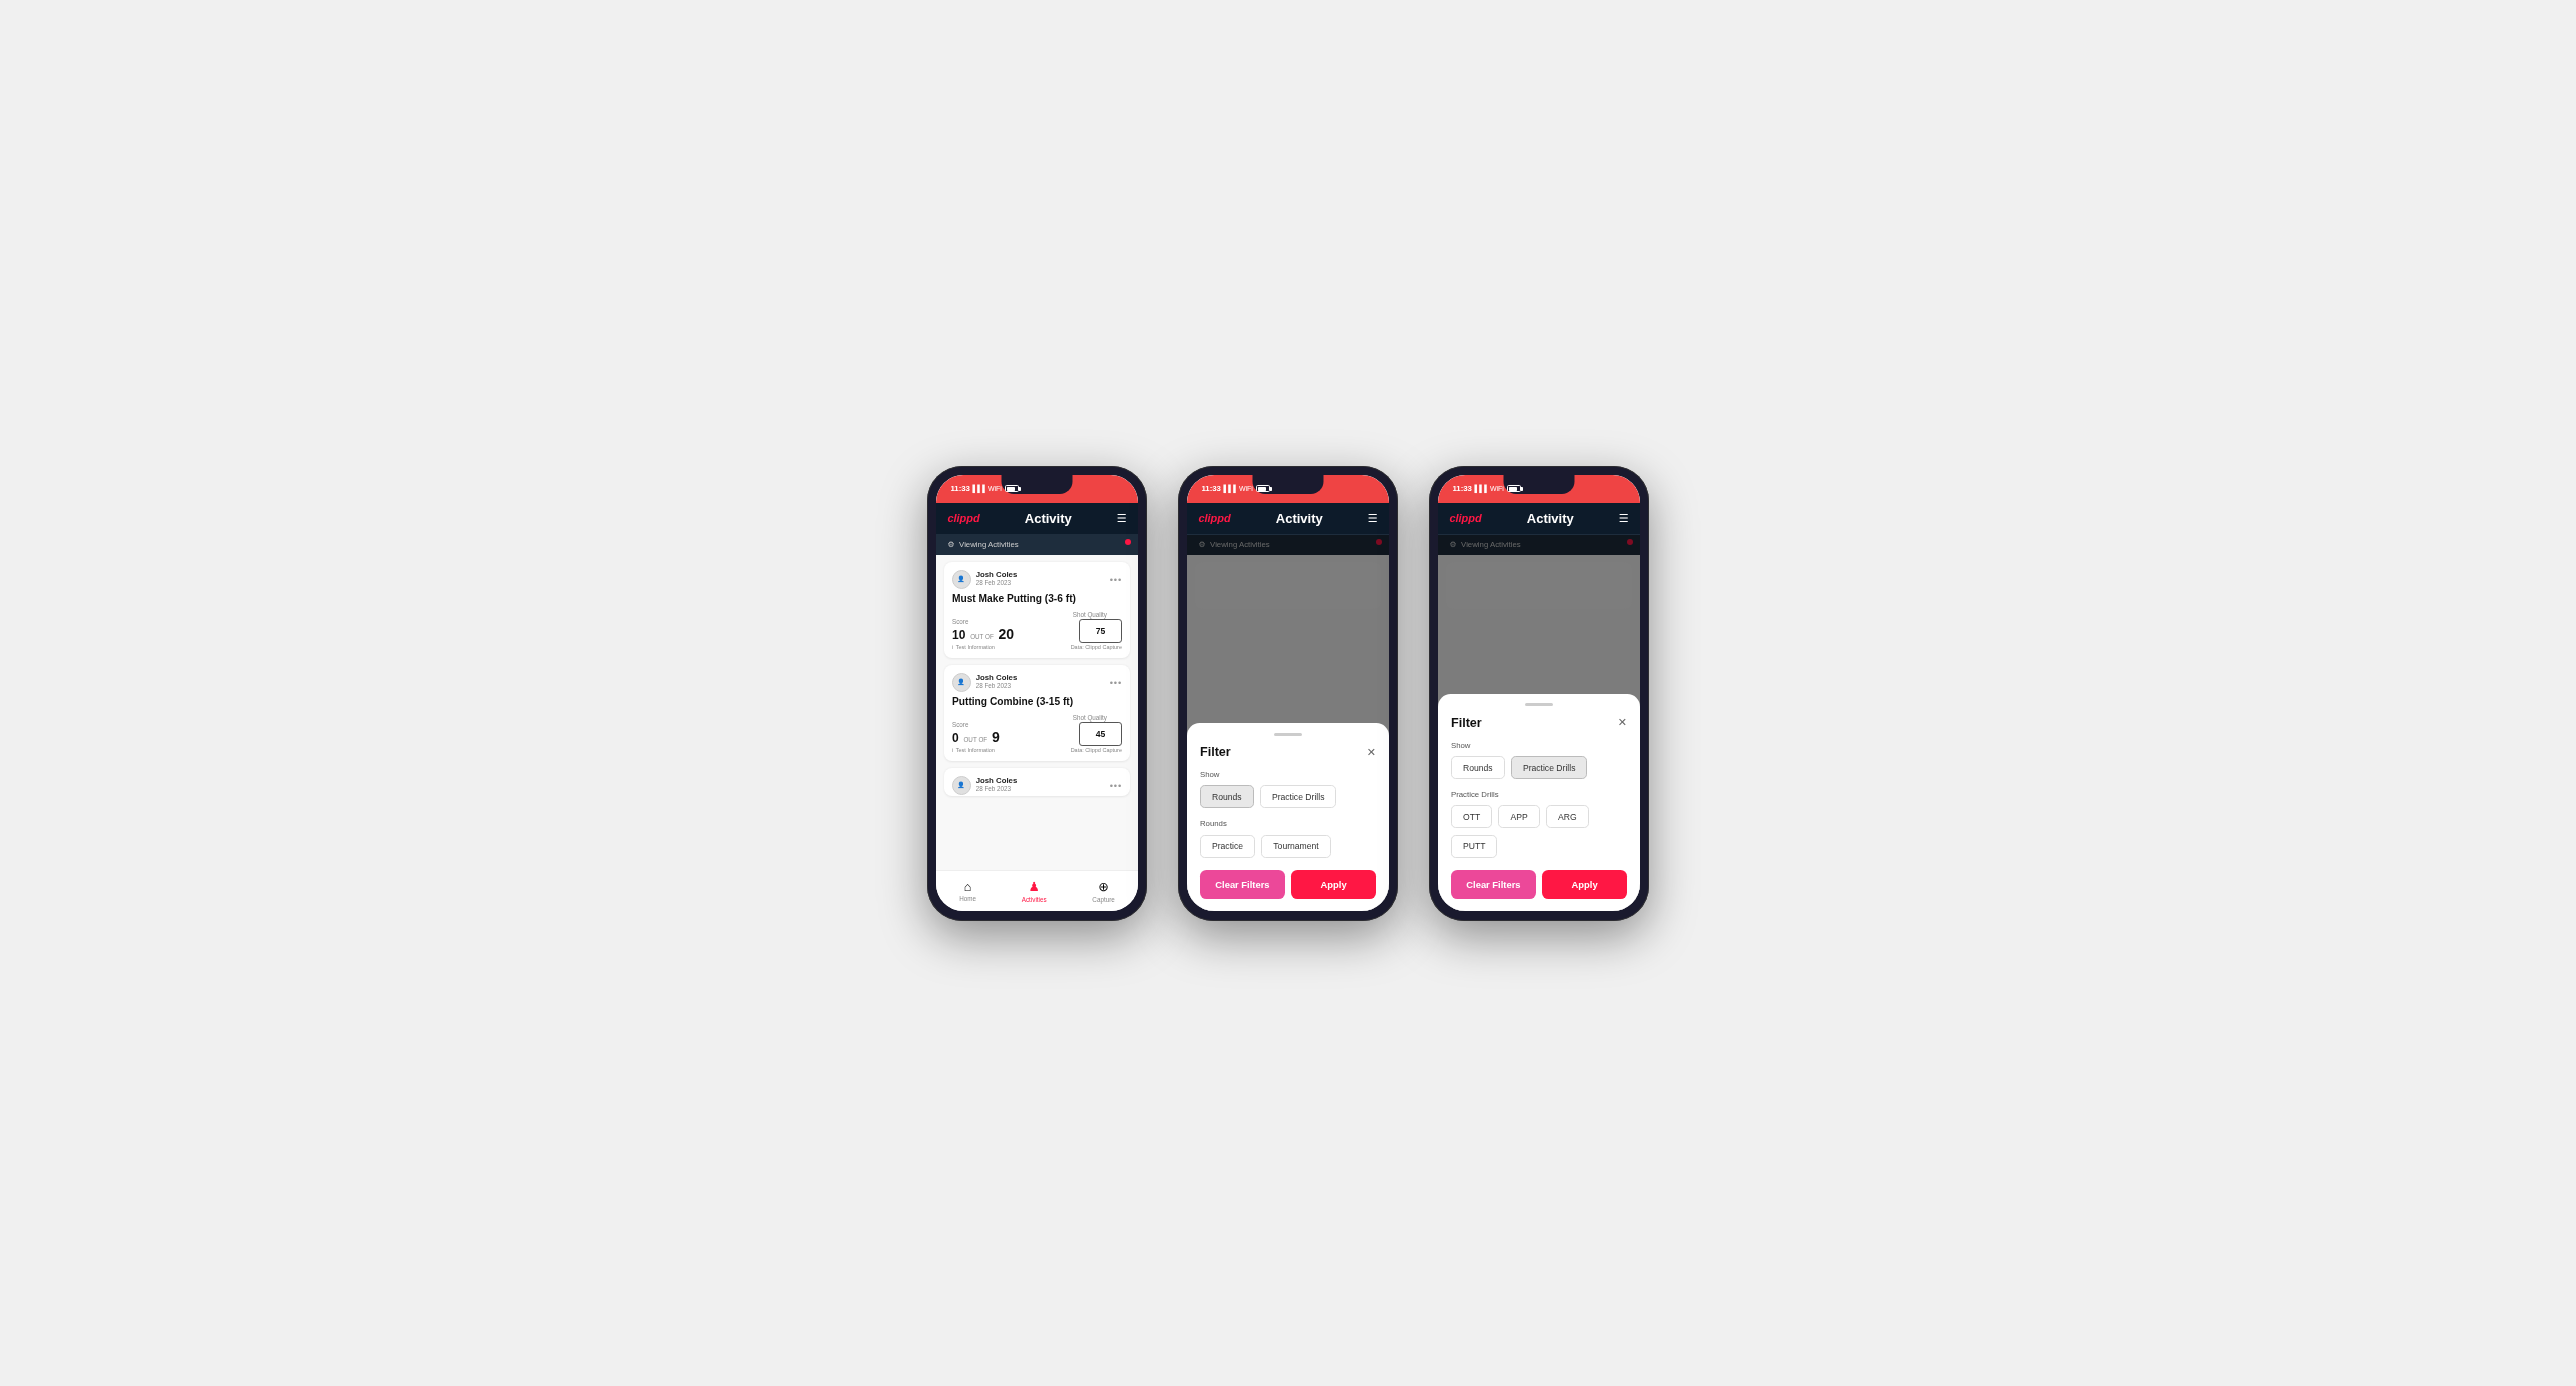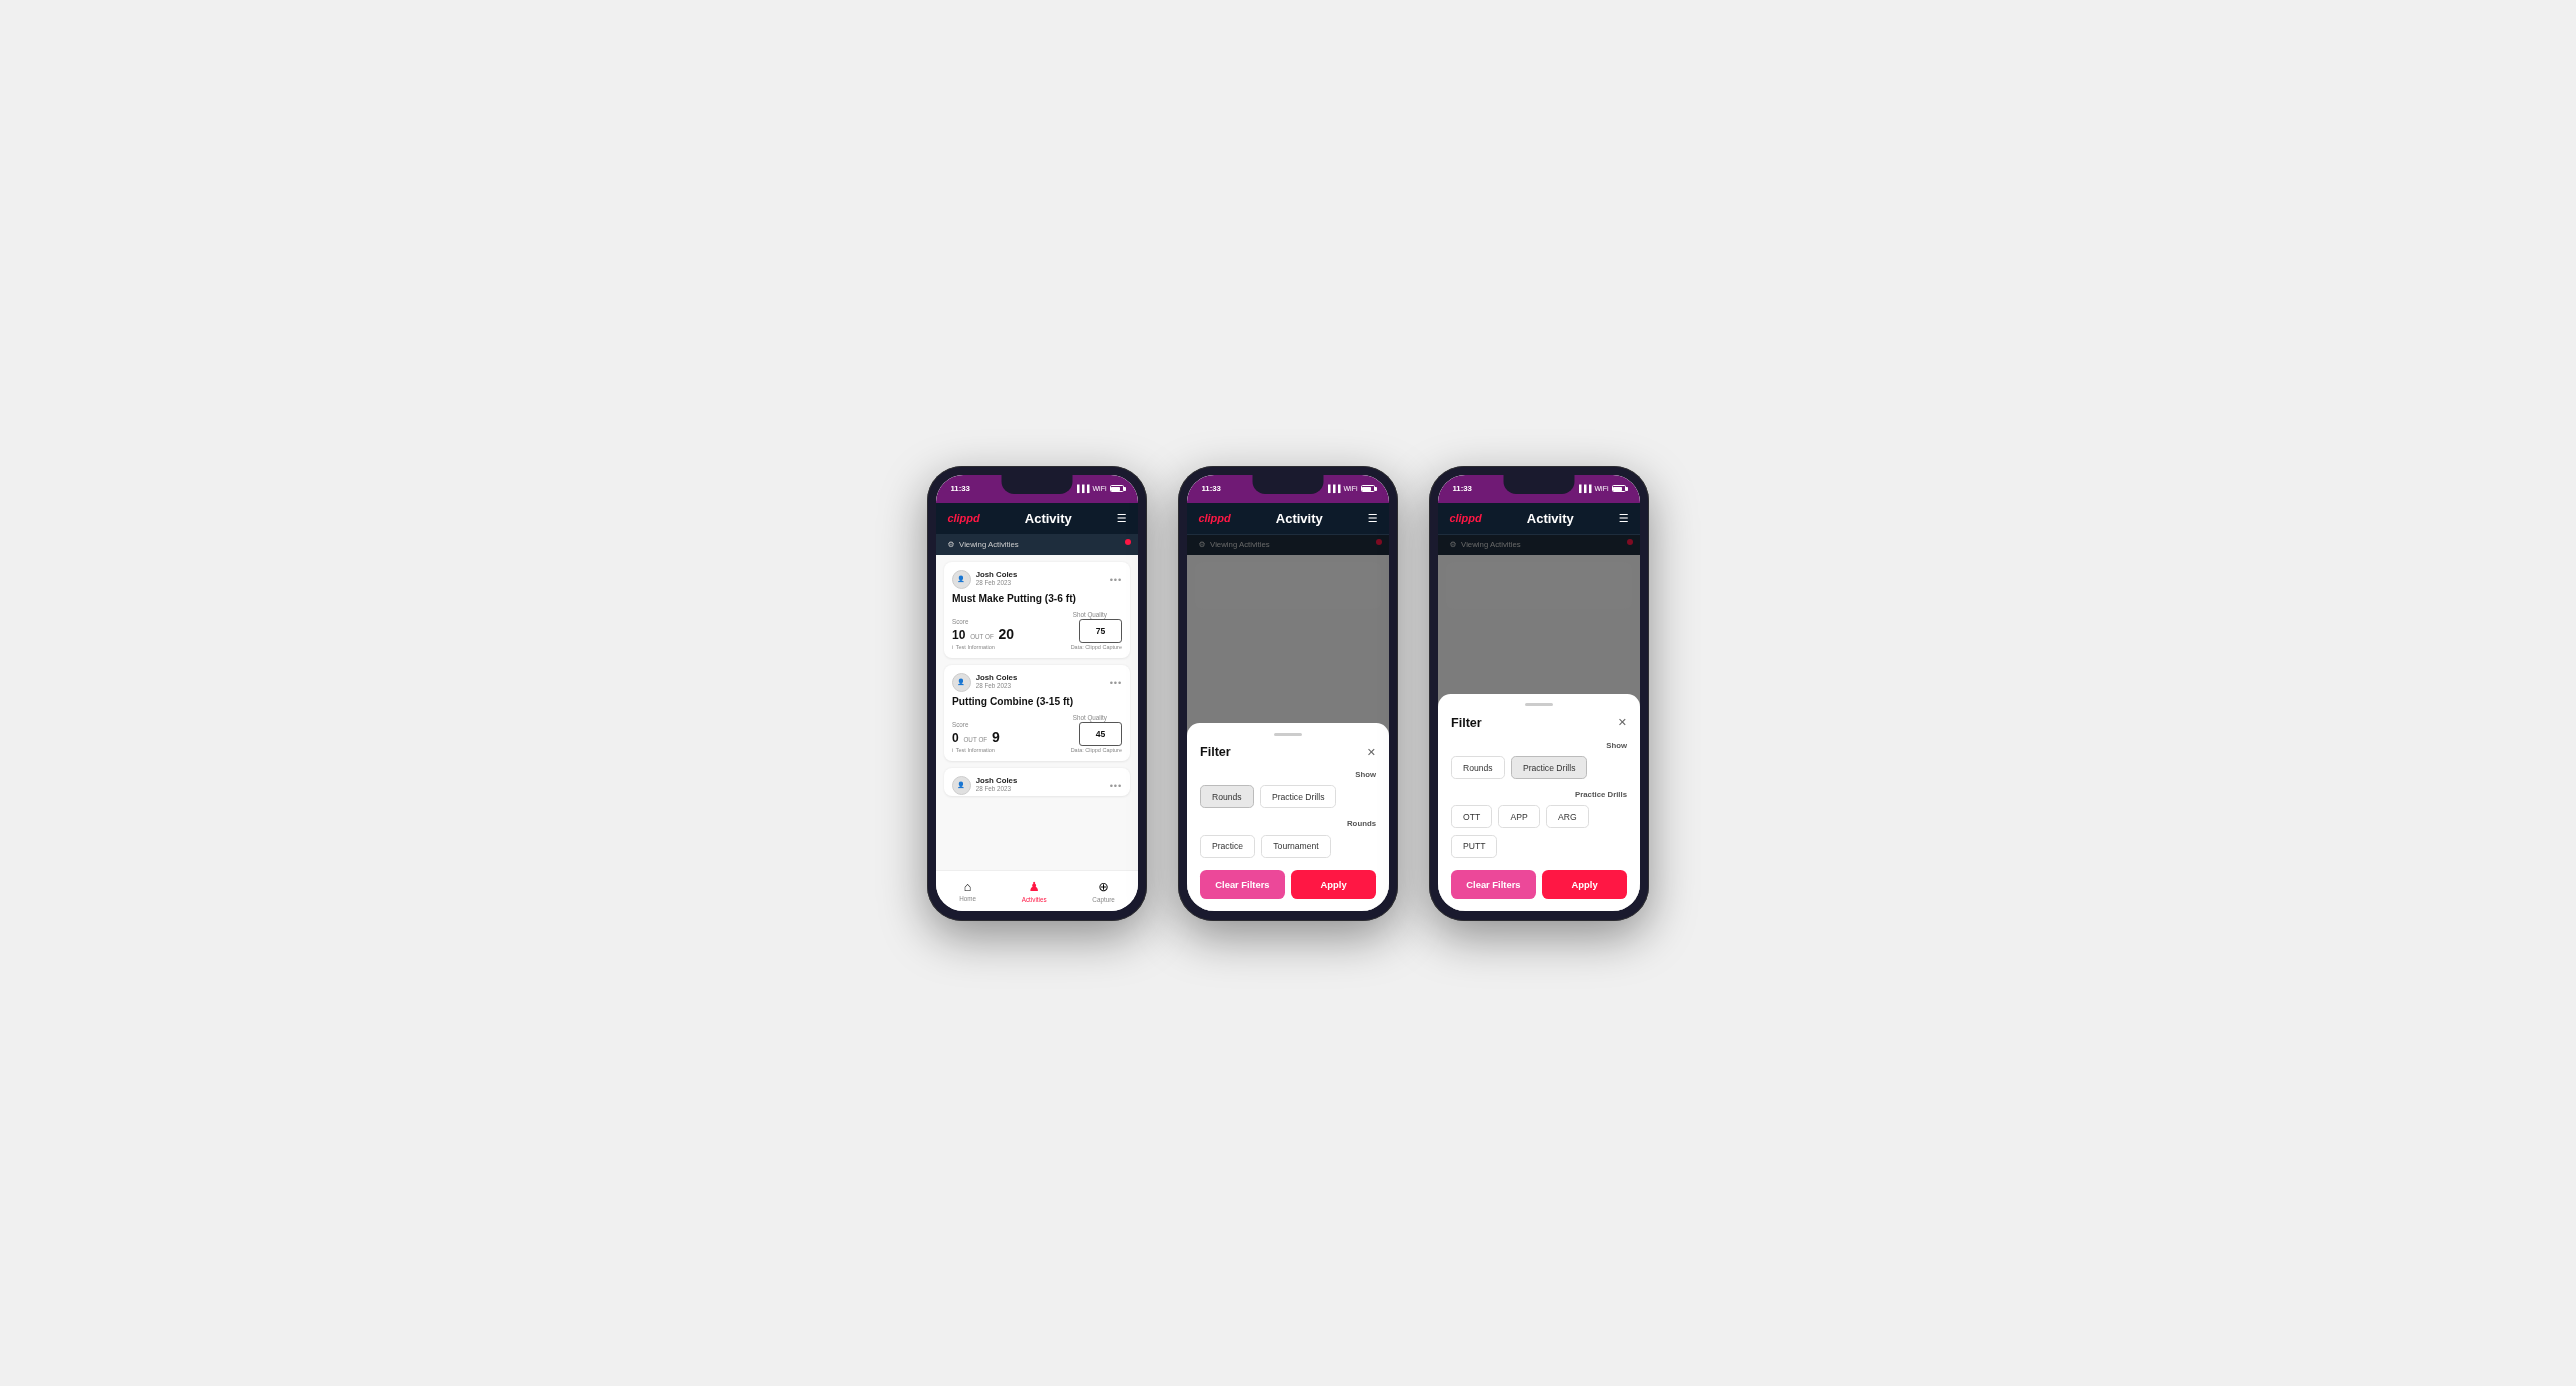--- a/index.html
+++ b/index.html
@@ -32,25 +32,24 @@
     .phone-inner {
       background: #fff;
       border-radius: 27px;
       flex: 1;
       overflow: hidden;
       display: flex;
       flex-direction: column;
       position: relative;
     }
     .notch-bar {
-      background: #701a75;
+      background: #ef4444;
       height: 28px;
       display: flex;
       align-items: center;
-      justify-content: space-between;
       padding: 0 14px;
       position: relative;
       border-radius: 27px 27px 0 0;
     }
     .notch {
       position: absolute;
       top: 0;
       left: 50%;
       transform: translateX(-50%);
       width: 71px;
@@ -315,22 +314,21 @@
       font-size: 11px;
       color: #666;
       background: none;
       border: none;
       cursor: pointer;
     }
     .filter-section-label {
       font-size: 7.8px;
       color: #555;
       margin-bottom: 6.3px;
-      font-weight: 700;
-      text-align: right;
+      font-weight: 400;
     }
     .filter-buttons {
       display: flex;
       gap: 6.3px;
       margin-bottom: 11px;
       flex-wrap: wrap;
     }
     .filter-btn {
       padding: 5.5px 11px;
       border: 1.2px solid #ddd;

